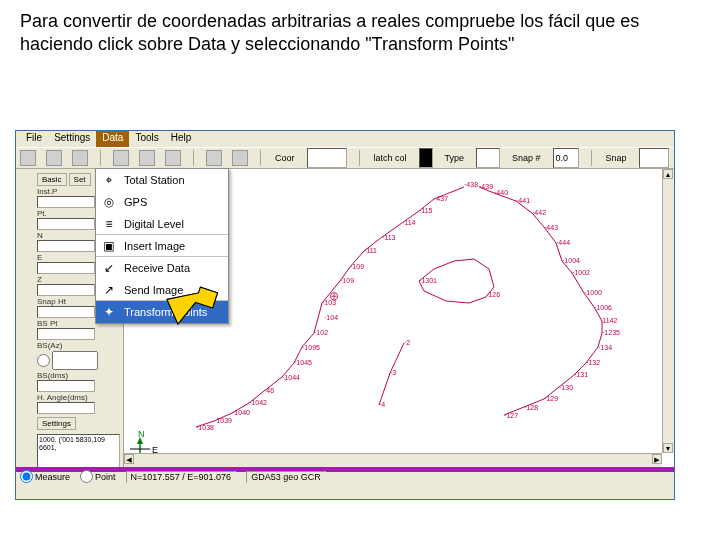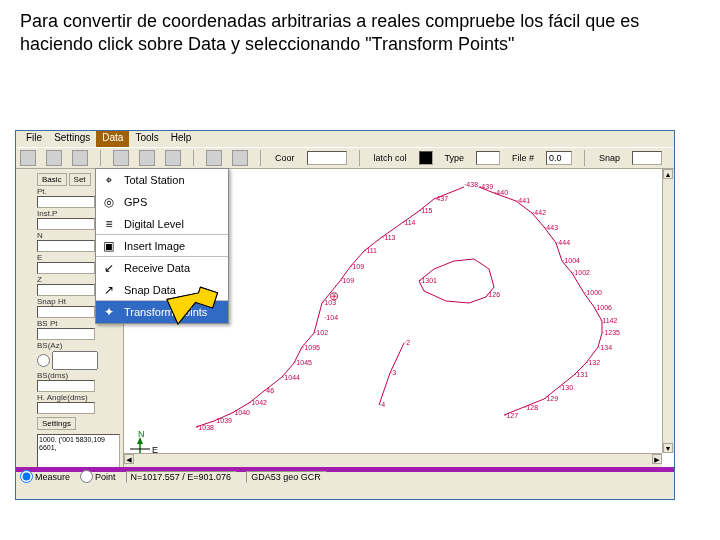--- a/index.html
+++ b/index.html
@@ -11,21 +11,21 @@
   .titlebar .title { flex: 1; white-space: nowrap; overflow: hidden; }
   .win-buttons { display: flex; gap: 2px; }
   .win-btn { width: 16px; height: 13px; background: linear-gradient(to bottom,#e8f0ff,#a8c0e8); border: 1px solid #2a4a7a; border-radius: 2px; font-size: 8px; text-align: center; line-height: 11px; color:#1a3a6a; }
   .win-btn.close { background: linear-gradient(to bottom,#f8b0a0,#e04020); color:#fff; }
   .menubar { height: 16px; background: #ece9d8; display: flex; padding: 0 4px; font-size: 10px; }
   .menubar span { padding: 1px 6px; }
   .menubar span.active { background: #a16207; color: #fff; }
   .toolbar { height: 22px; background: #ece9d8; border-top: 1px solid #fff; border-bottom: 1px solid #aca899; display: flex; align-items: center; padding: 0 4px; gap: 10px; font-size: 9px; }
   .tb-ico { width: 16px; height: 16px; background: #d0d0d0; border: 1px solid #999; display:inline-block; }
   .tb-sep { width: 1px; height: 16px; background: #aca899; margin: 0 2px; }
-  .tb-field { background: #fff; border: 1px inset #aca899; padding: 0 2px; height: 14px; font-size: 9px; min-width: 26px; display:inline-flex; align-items:center;text-align:center; }
+  .tb-field { background: #fff; border: 1px inset #aca899; padding: 0 2px; height: 20px; font-size: 9px; min-width: 26px; display:inline-flex; align-items:center;text-align:center; }
   .tb-lbl { font-size: 9px; margin: 0 2px; }
   .main { display: flex; height: calc(100% - 18px - 16px - 22px - 14px); padding-left: 18px; }
   .sidebar { width: 90px; background: #ece9d8; border-right: 1px solid #aca899; padding: 2px 3px; font-size: 9px; overflow: hidden; }
   .side-row { margin: 1px 0; white-space: nowrap; }
   .side-row label { display:block; color:#333; font-size: 8px; }
   .side-row input { width: 58px; height: 12px; border: 1px inset #aca899; font-size: 8px; background:#fff; padding:0 1px; }
   .side-btn { display:inline-block; background:#ece9d8; border:1px solid #aca899; padding:1px 4px; font-size:8px; margin-top:2px; }
   .side-list { background:#fff; border:1px inset #aca899; height: 64px; overflow:hidden; font-size:7px; line-height:8px; margin-top:4px; padding:1px; }
   .canvas { flex: 1; background: #fff; position: relative; overflow: hidden; }
   .statusbar { height: 14px; background: #ece9d8; border-top: 5px solid #a21caf; display: flex; align-items: center; font-size: 9px; padding: 0 4px; gap: 10px; }
@@ -77,35 +77,35 @@
     <span class="tb-ico"></span>
     <span class="tb-ico"></span>
     <span class="tb-sep"></span>
     <span class="tb-lbl">Coor</span>
     <span class="tb-field" style="min-width:40px;"></span>
     <span class="tb-sep"></span>
     <span class="tb-lbl">latch col</span>
     <span class="tb-field" style="background:#000;min-width:14px;"></span>
     <span class="tb-lbl">Type</span>
     <span class="tb-field" style="min-width:24px;"></span>
-    <span class="tb-lbl">File #</span>
+    <span class="tb-lbl">Snap #</span>
     <span class="tb-field">0.0</span>
     <span class="tb-sep"></span>
     <span class="tb-lbl">Snap</span>
     <span class="tb-field" style="min-width:30px;"></span>
   </div>
 
   <div class="main">
     <div class="sidebar">
       <div style="display:flex; gap:2px;">
         <span class="side-btn">Basic</span>
         <span class="side-btn">Set</span>
       </div>
+      <div class="side-row"><label>Inst.P</label><input style=""></div>
       <div class="side-row"><label>Pt.</label><input style=""></div>
-      <div class="side-row"><label>Inst.P</label><input style=""></div>
       <div class="side-row"><label>N</label><input style=""></div>
       <div class="side-row"><label>E</label><input style=""></div>
       <div class="side-row"><label>Z</label><input style=""></div>
       <div class="side-row"><label>Snap Ht</label><input style=""></div>
       <div class="side-row"><label>BS Pt</label><input style=""></div>
       <div class="side-row">
           <label>BS(Az)</label>
         </div>
       <div style="display:flex;align-items:center;gap:2px;">
           <input type="radio" style="">
@@ -221,21 +221,21 @@
   <div class="dd-item sep-after">
     <span class="dd-ico">▣</span>
     <span>Insert Image</span>
   </div>
   <div class="dd-item">
     <span class="dd-ico">↙</span>
     <span>Receive Data</span>
   </div>
   <div class="dd-item sep-after">
     <span class="dd-ico">↗</span>
-    <span>Snap Data</span>
+    <span>Send Image</span>
   </div>
   <div class="dd-item hi">
     <span class="dd-ico">✦</span>
     <span>Transform Points</span>
   </div>
 </div>
 
 <div class="arrow">
   <svg width="60" height="60">
     <polygon points="48,6 48,22 30,22 20,48 2,28 30,12 30,6" fill="#ffd400" stroke="#000" stroke-width="1" transform="rotate(18 30 30)"></polygon>

